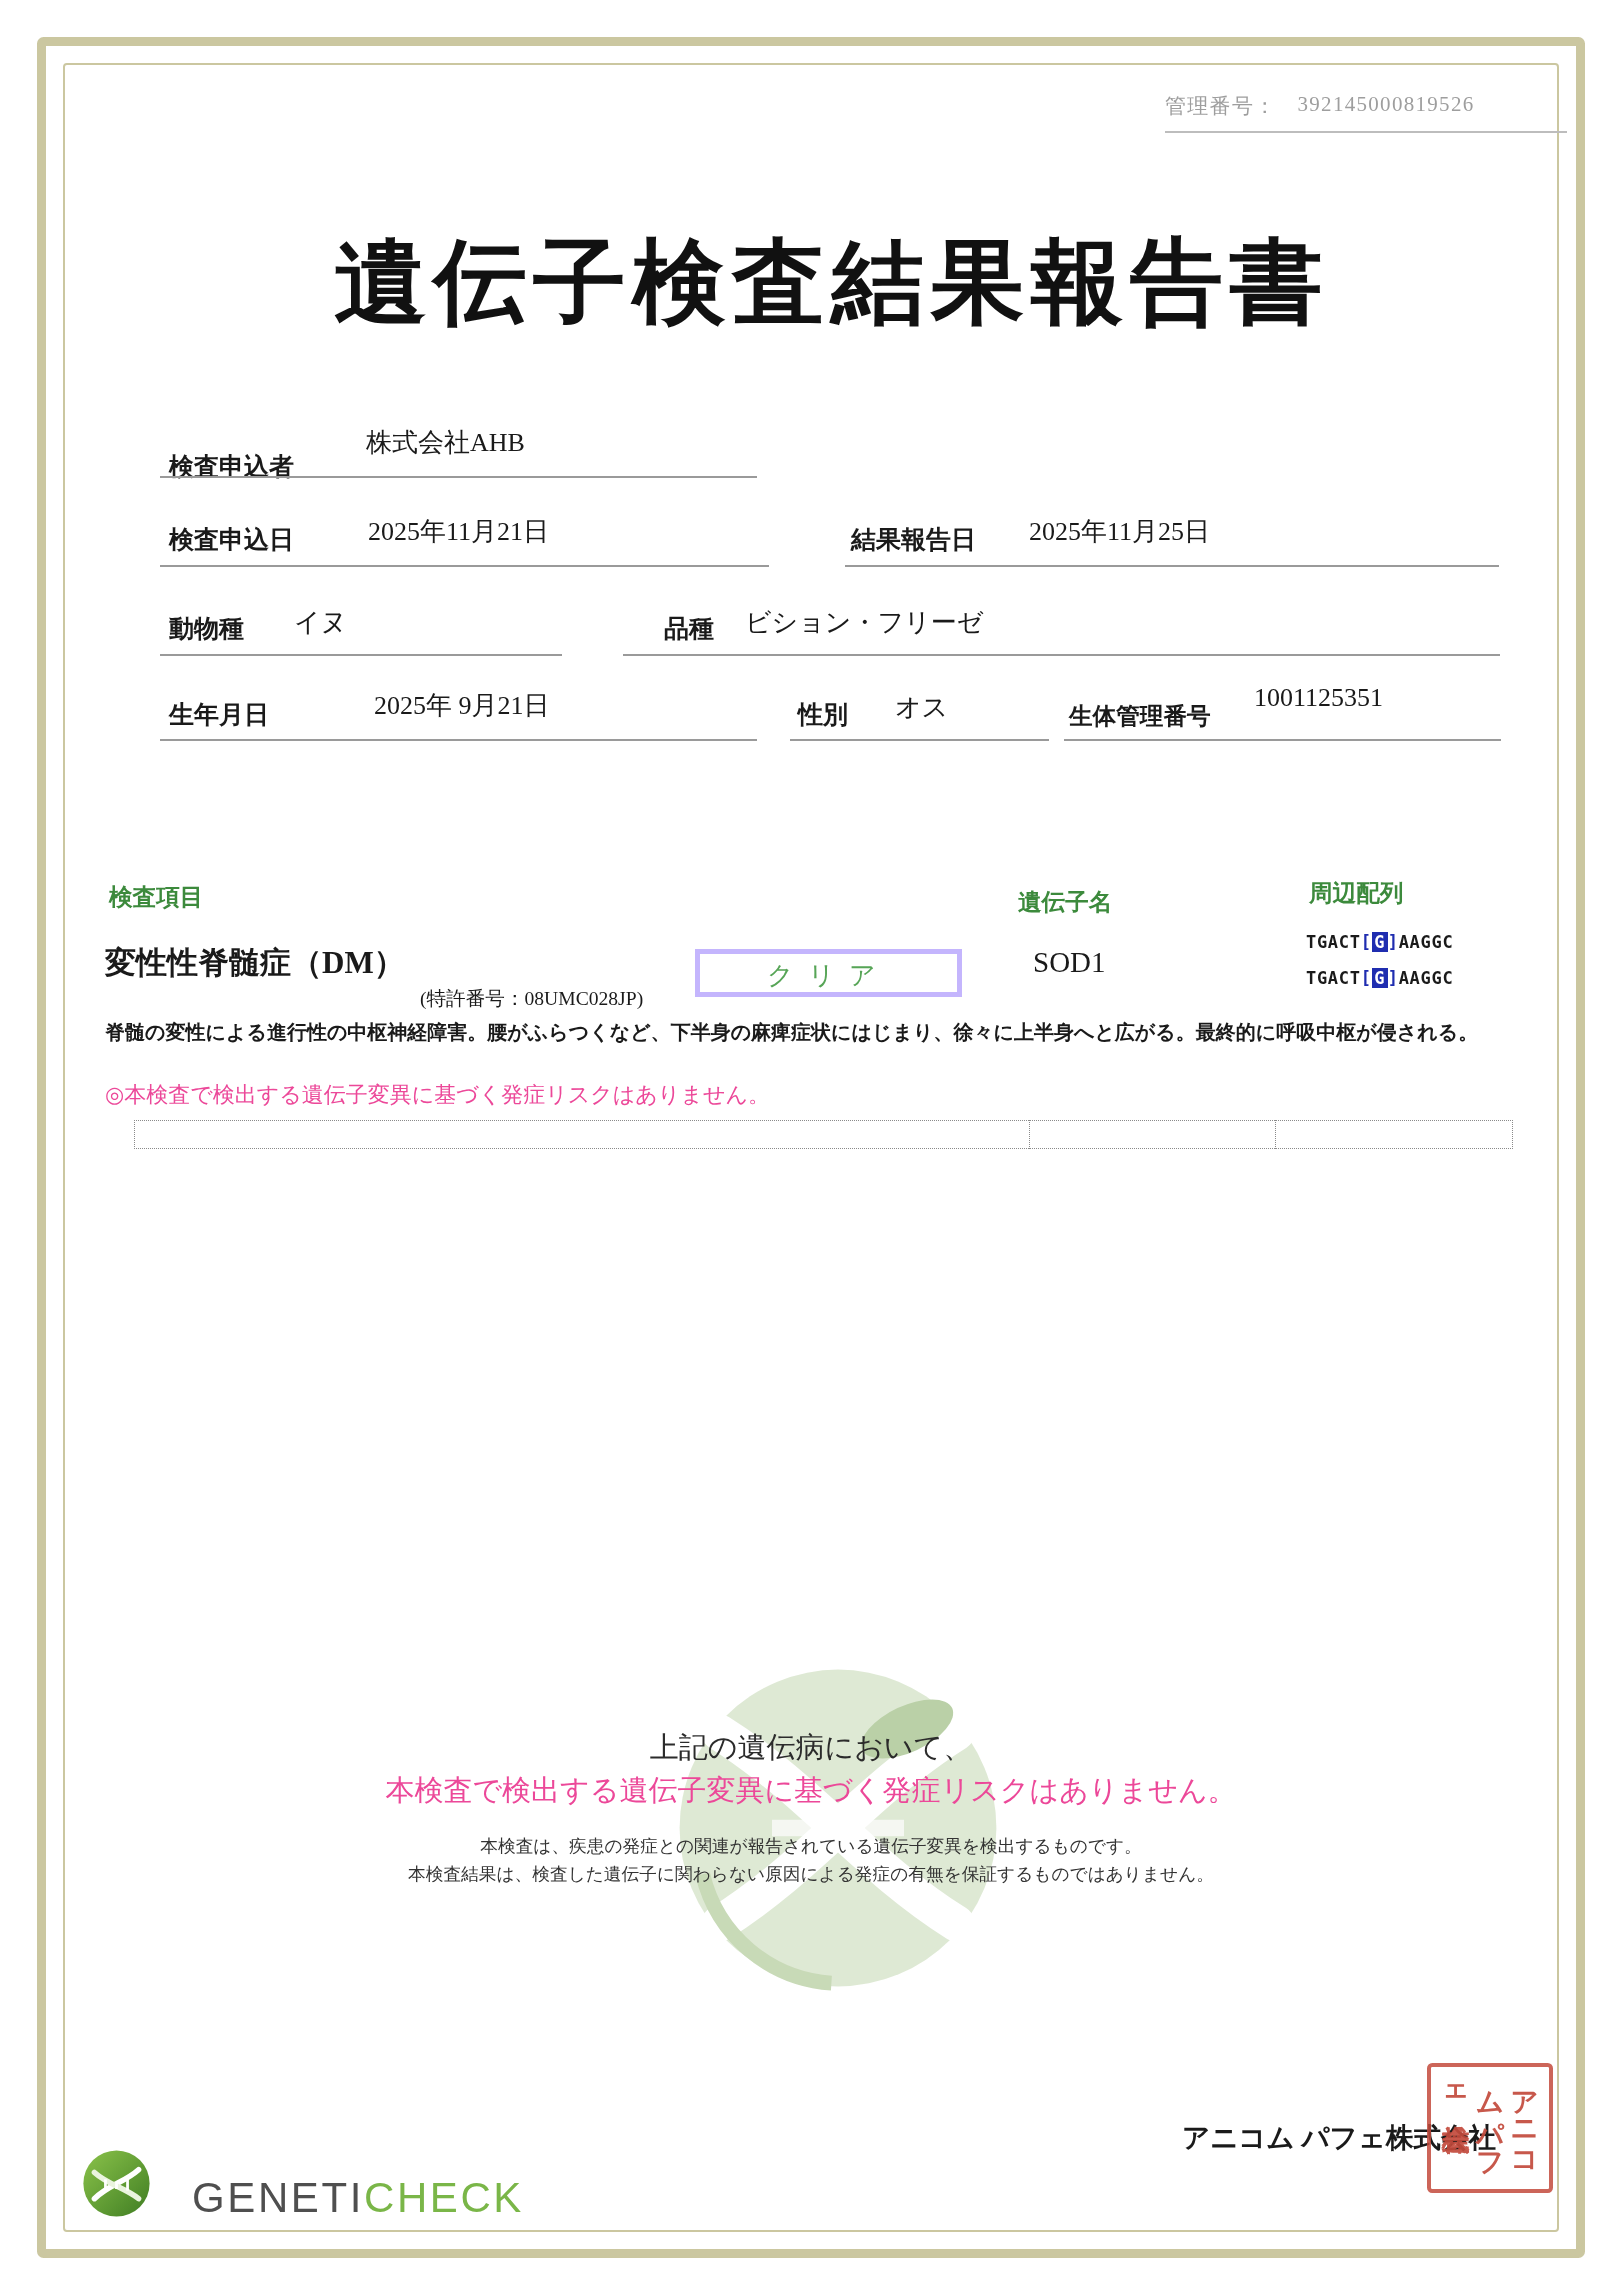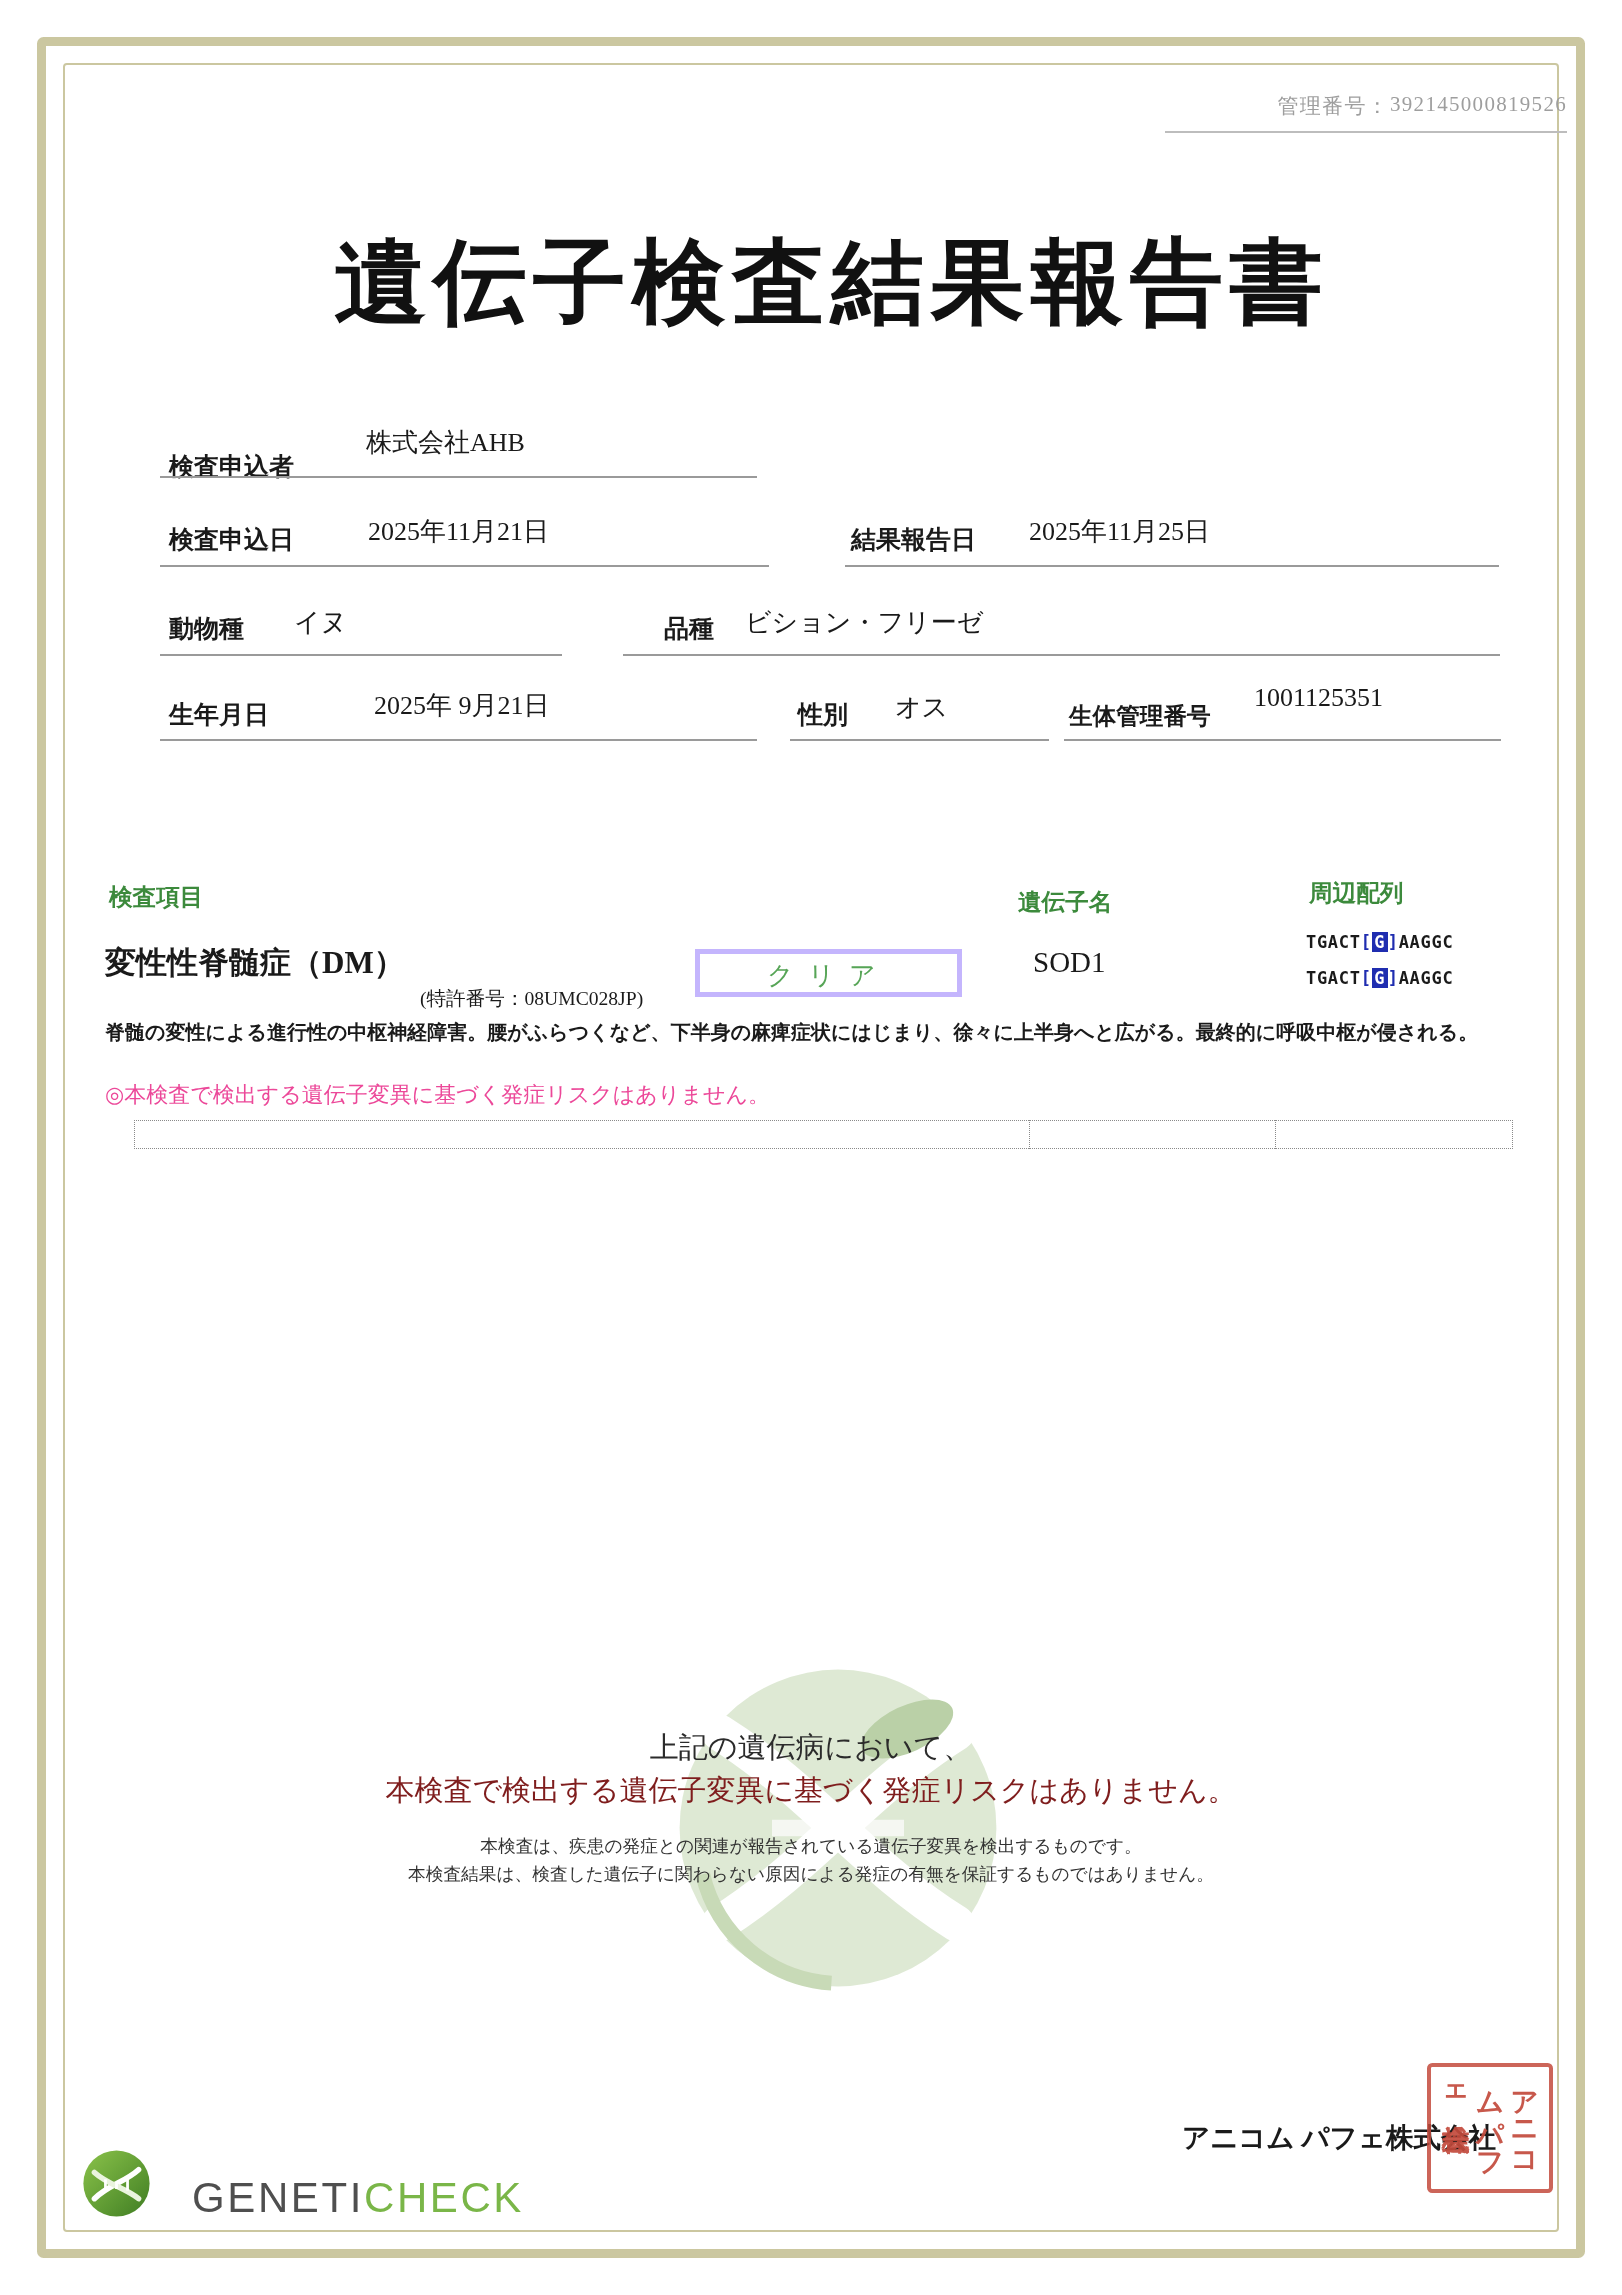--- a/index.html
+++ b/index.html
@@ -8,21 +8,21 @@
     width:1622px; height:2295px; position:relative; overflow:hidden;
     font-family:"Liberation Serif","DejaVu Serif",serif; color:#1a1a1a;
   }
   .abs { position:absolute; }
 
   
   .frame-outer { position:absolute; inset:37px; border:9.2px solid #cbc7a0; border-radius:6.5px; pointer-events:none; }
   .frame-inner { position:absolute; inset:63px; border:2.6px solid #cbc7a0; border-radius:3.9px; pointer-events:none; }
 
   
-  .mgmt { left:1165px; top:92px; width:402px; display:flex; justify-content:flex-end; gap:1px;
+  .mgmt { left:1165px; top:92px; width:402px; display:flex; justify-content:flex-start; gap:21px;
           font-size:21px; color:#9e9e9e; letter-spacing:1.3px; }
   .mgmt-line { left:1165px; top:131px; width:402px; height:2px; background:#bdbdbd; }
   .title { left:0; right:0; top:220px; text-align:center; font-size:93px; font-weight:bold; letter-spacing:6.5px; color:#111;padding-left:41px; }
 
   
   .lbl { font-size:25px; font-weight:bold; }
   .val { font-size:26px; }
   .u   { height:2px; background:#9a9a9a; }
 
   .lbl-applicant { left:169px;  top:434px;margin-top:16px; }
@@ -77,21 +77,21 @@
   .dotted-box { left:134px; top:1120px; width:1379px; height:29px; border:1.3px dotted #8a8a8a; }
   .dot-div1   { left:1029px; top:1120px; height:29px; border-left:1.3px dotted #8a8a8a; }
   .dot-div2   { left:1275px; top:1120px; height:29px; border-left:1.3px dotted #8a8a8a; }
 
   
   .watermark { left:673px; top:1663px; width:330px; height:330px; z-index:0; opacity:0.9; }
 
   
   .sans { font-family:"Liberation Sans","DejaVu Sans",sans-serif; }
   .s-line1 { left:0; right:0; top:1728px; text-align:center; font-size:29px; color:#2b2b2b; z-index:2; }
-  .s-line2 { left:0; right:0; top:1771px; text-align:center; font-size:29px; color:#7f1d1d; z-index:2; }
+  .s-line2 { left:0; right:0; top:1771px; text-align:center; font-size:29px; color:#ec4899; z-index:2; }
   .s-note1 { left:0; right:0; top:1834px; text-align:center; font-size:17.7px; color:#333; z-index:2; }
   .s-note2 { left:0; right:0; top:1862px; text-align:center; font-size:17.7px; color:#333; z-index:2; }
 
   
   .logo-mark { left:82px; top:2149px; width:69px; height:69px; }
   .logo-text { left:192px; top:2174px; font-size:42px; letter-spacing:2.6px; z-index:2;
                font-family:"Liberation Sans","DejaVu Sans",sans-serif; font-weight:500; }
   .logo-text .dark  { color:#4f4f4f; }
   .logo-text .green { color:#7ab648; }
   .company { left:1182px; top:2120px; font-size:27.5px; font-weight:bold; z-index:1; }

